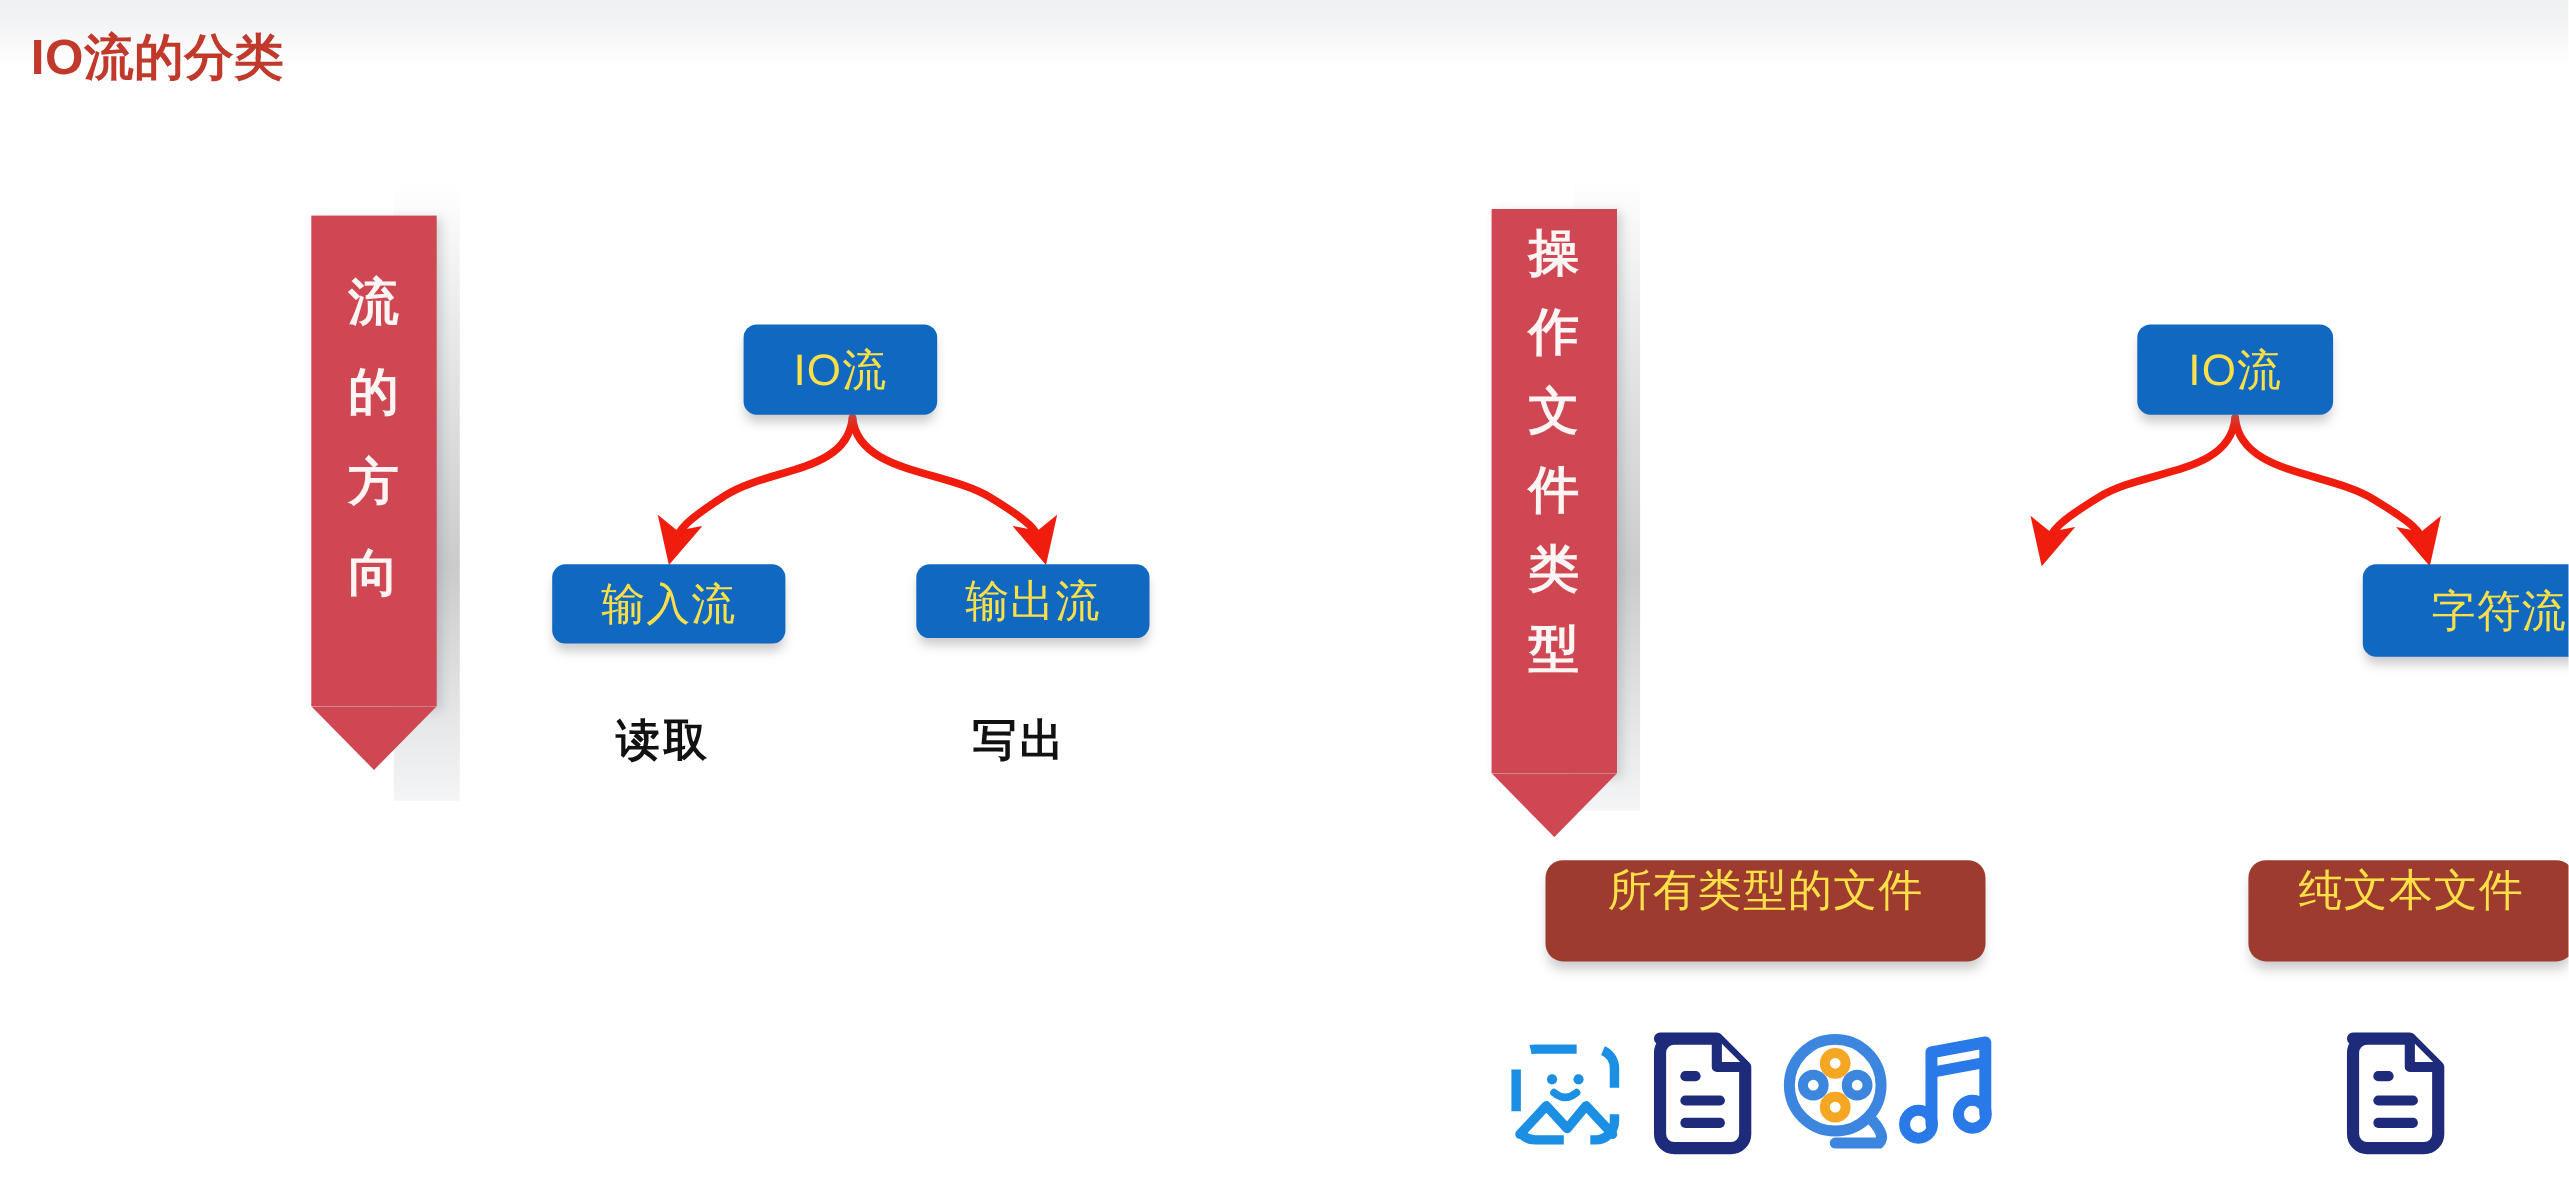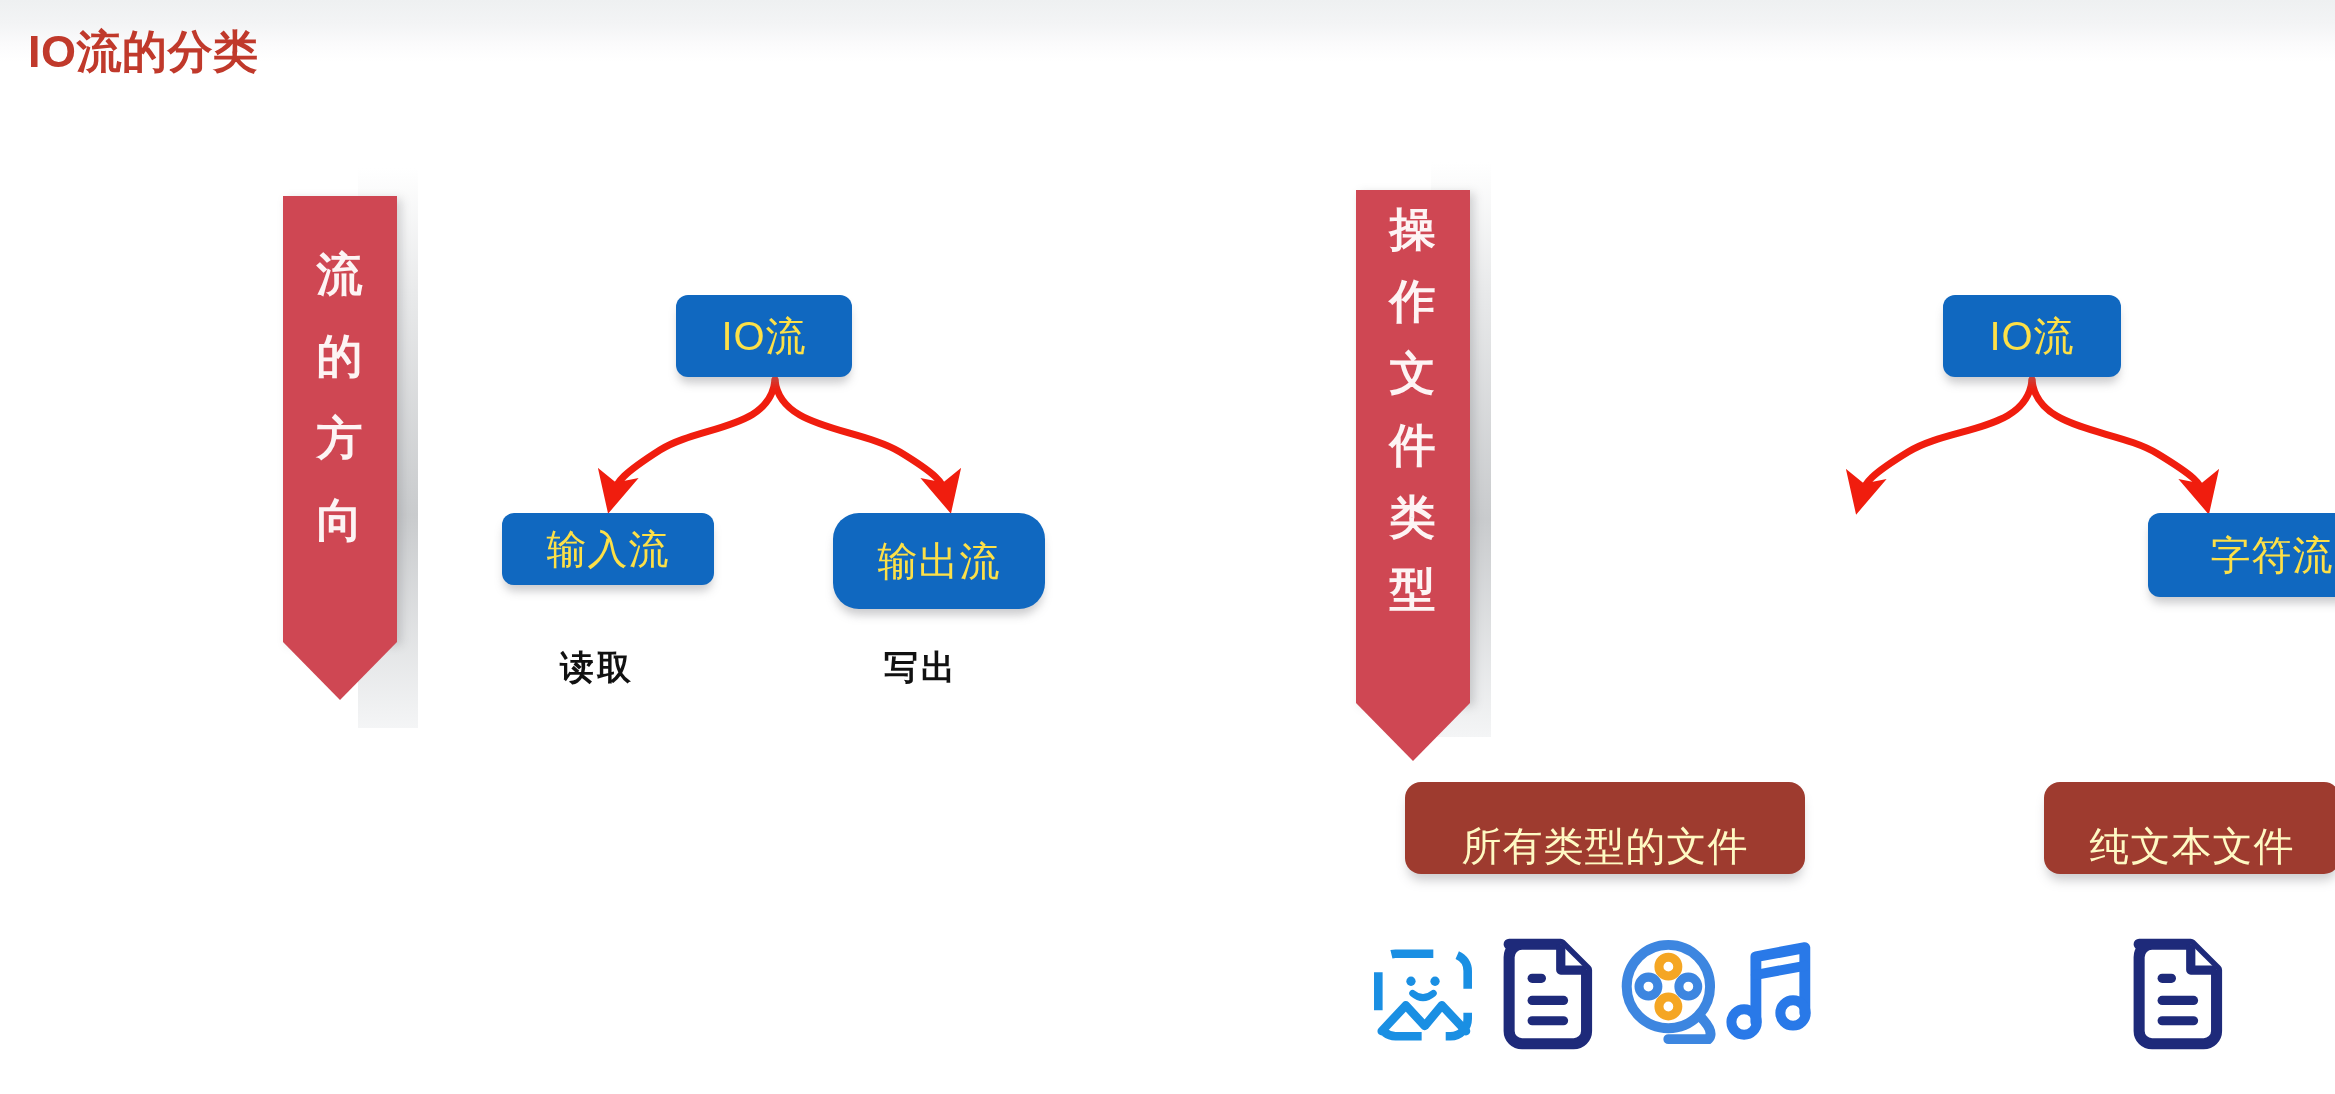--- a/index.html
+++ b/index.html
@@ -95,37 +95,37 @@
     box-shadow: 0 8px 10px -2px rgba(130,130,135,0.42);
     white-space: nowrap;
     z-index: 4;
     letter-spacing: 1px;
   }
 
   
   .redbox {
     position: absolute;
     background: #9e3b2f;
-    color: #fef9c3;
+    color: #fde047;
     border-radius: 16px;
     font-size: 40px;
     display: flex;
-    align-items: flex-end;
+    align-items: flex-start;
     justify-content: center;
     box-shadow: 0 9px 11px -3px rgba(140,140,145,0.45);
     white-space: nowrap;
     z-index: 4;
     letter-spacing: 1px;
   }
 
   
   .caption {
     position: absolute;
     color: #111111;
-    font-size: 34px;
+    font-size: 40px;
     font-weight: bold;
     white-space: nowrap;
     z-index: 4;
     letter-spacing: 3px;
   }
 
   
   .arrows {
     position: absolute;
     left: 0; top: 0;
@@ -171,21 +171,21 @@
     <path d="M775,380 C780,430 858,427 900,452 C936,474 943,482 946,494" fill="none" stroke="#f01d0e" stroke-width="7" stroke-linecap="round" marker-end="url(#ah-l2)"></path>
   </svg>
 
   <div class="node" style="left:676px; top:295px; width:176px; height:82px;">
     <span>IO流</span>
   </div>
 
   <div class="node" style="left:502px; top:513px; width:212px; height:72px;">
     <span>输入流</span>
   </div>
-  <div class="node" style="left:833px; top:513px; width:212px; height:96px;border-radius:26px;">
+  <div class="node" style="left:833px; top:513px; width:212px; height:67px;">
     <span>输出流</span>
   </div>
 
   <div class="caption" style="left:560px; top:645px;">读取</div>
   <div class="caption" style="left:884px; top:645px;">写出</div>
 </div>
 
 <div class="panel" id="panel-right">
 
   <div class="ribbon-wrap" style="left:106px; top:190px; width:190px; height:620px;">

